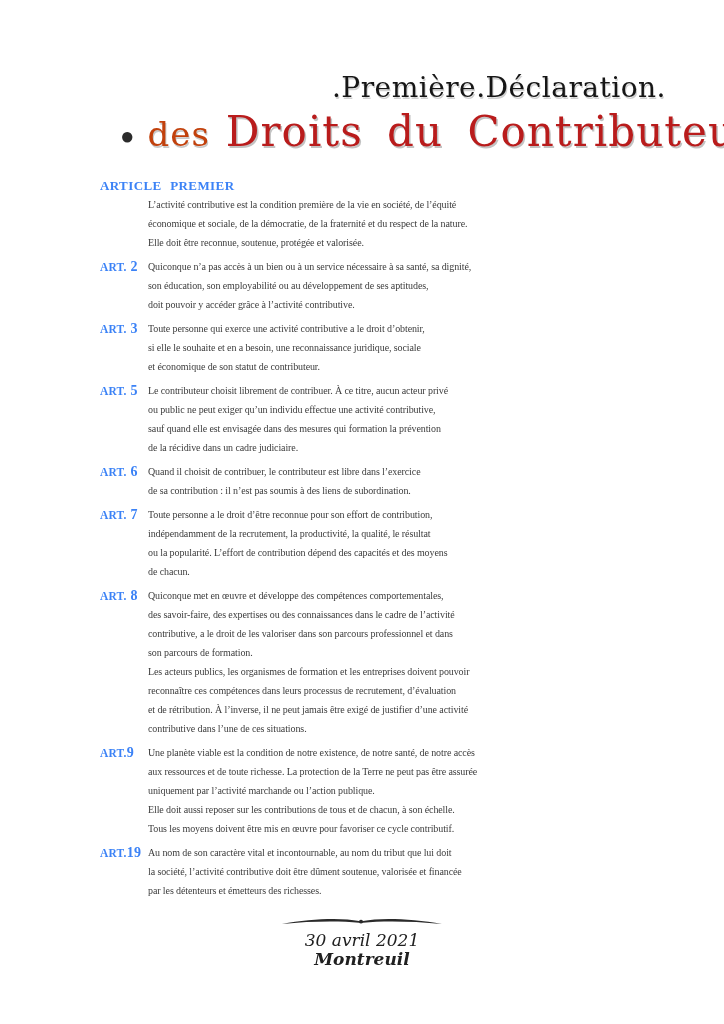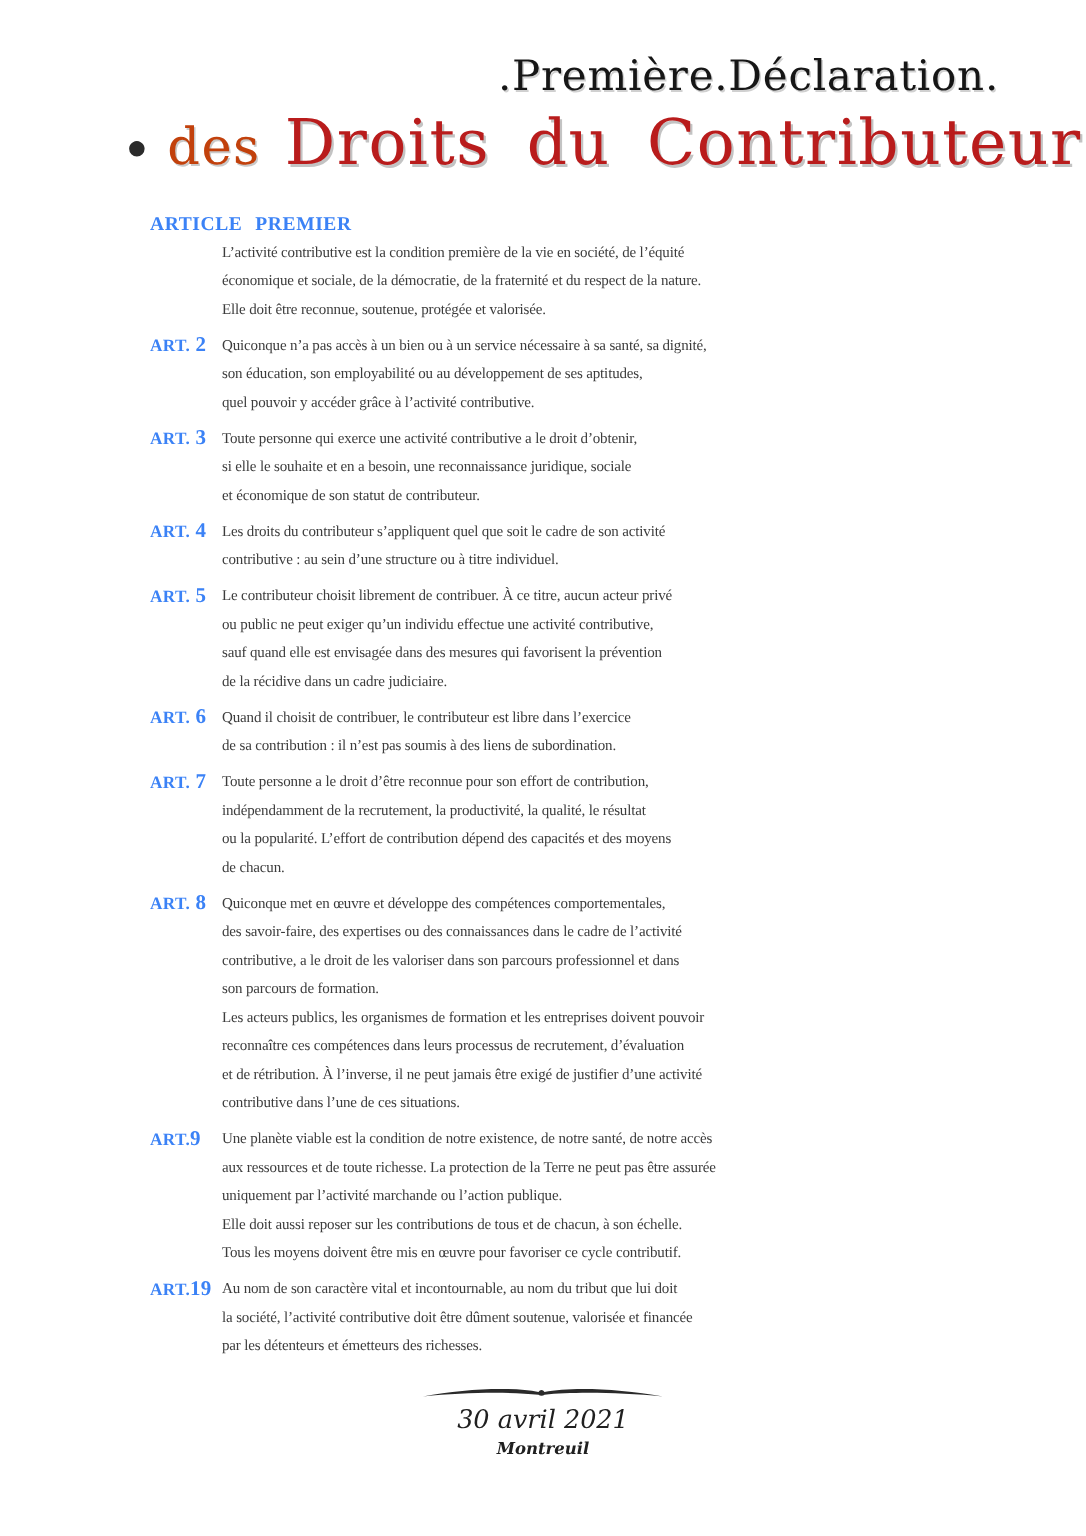--- a/index.html
+++ b/index.html
@@ -13,21 +13,22 @@
     height: 1024px;
     margin: 0 auto;
     background: #ffffff;
     overflow: hidden;
     font-family: "Liberation Serif", serif;
     color: #3c3c3c;
   }
 
   
   .doc-header {
-    padding-top: 35px;
+    padding-top: 72px;
+    margin-left: 36px;
   }
   .title-line1 {
     text-align: right;
     padding-right: 58px;
     font-family: "DejaVu Serif", serif;
     font-size: 28px;
     line-height: 32px;
     letter-spacing: 0.5px;
     color: #161616;
     text-shadow: 1px 1.5px 0 rgba(40,40,40,0.22);
@@ -115,21 +116,21 @@
     font-family: "DejaVu Serif", serif;
     font-style: italic;
     font-size: 17px;
     line-height: 21px;
     color: #202020;
   }
   .footer-place {
     font-family: "DejaVu Serif", serif;
     font-style: italic;
     font-weight: bold;
-    font-size: 11px;
+    font-size: 17px;
     line-height: 16px;
     color: #202020;
   }
 </style>
 </head>
 <body>
 
 <div class="page">
 
   <div class="doc-header">
@@ -151,47 +152,40 @@
 économique et sociale, de la démocratie, de la fraternité et du respect de la nature.
 Elle doit être reconnue, soutenue, protégée et valorisée.</div>
     </div>
 
     <div class="article">
       <div class="article-label">
         <span class="label-art">ART.</span><span class="label-num"> 2</span>
       </div>
       <div class="article-text">Quiconque n’a pas accès à un bien ou à un service nécessaire à sa santé, sa dignité,
 son éducation, son employabilité ou au développement de ses aptitudes,
-quel pouvoir y accéder grâce à l’activité contributive.</div>
+doit pouvoir y accéder grâce à l’activité contributive.</div>
     </div>
 
     <div class="article">
       <div class="article-label">
         <span class="label-art">ART.</span><span class="label-num"> 3</span>
       </div>
       <div class="article-text">Toute personne qui exerce une activité contributive a le droit d’obtenir,
 si elle le souhaite et en a besoin, une reconnaissance juridique, sociale
 et économique de son statut de contributeur.</div>
     </div>
 
-    <div class="article">
-      <div class="article-label">
-        <span class="label-art">ART.</span><span class="label-num"> 4</span>
-      </div>
-      <div class="article-text">Les droits du contributeur s’appliquent quel que soit le cadre de son activité
-contributive : au sein d’une structure ou à titre individuel.</div>
-    </div>
 
     <div class="article">
       <div class="article-label">
         <span class="label-art">ART.</span><span class="label-num"> 5</span>
       </div>
       <div class="article-text">Le contributeur choisit librement de contribuer. À ce titre, aucun acteur privé
 ou public ne peut exiger qu’un individu effectue une activité contributive,
-sauf quand elle est envisagée dans des mesures qui favorisent la prévention
+sauf quand elle est envisagée dans des mesures qui formation la prévention
 de la récidive dans un cadre judiciaire.</div>
     </div>
 
     <div class="article">
       <div class="article-label">
         <span class="label-art">ART.</span><span class="label-num"> 6</span>
       </div>
       <div class="article-text">Quand il choisit de contribuer, le contributeur est libre dans l’exercice
 de sa contribution : il n’est pas soumis à des liens de subordination.</div>
     </div>

